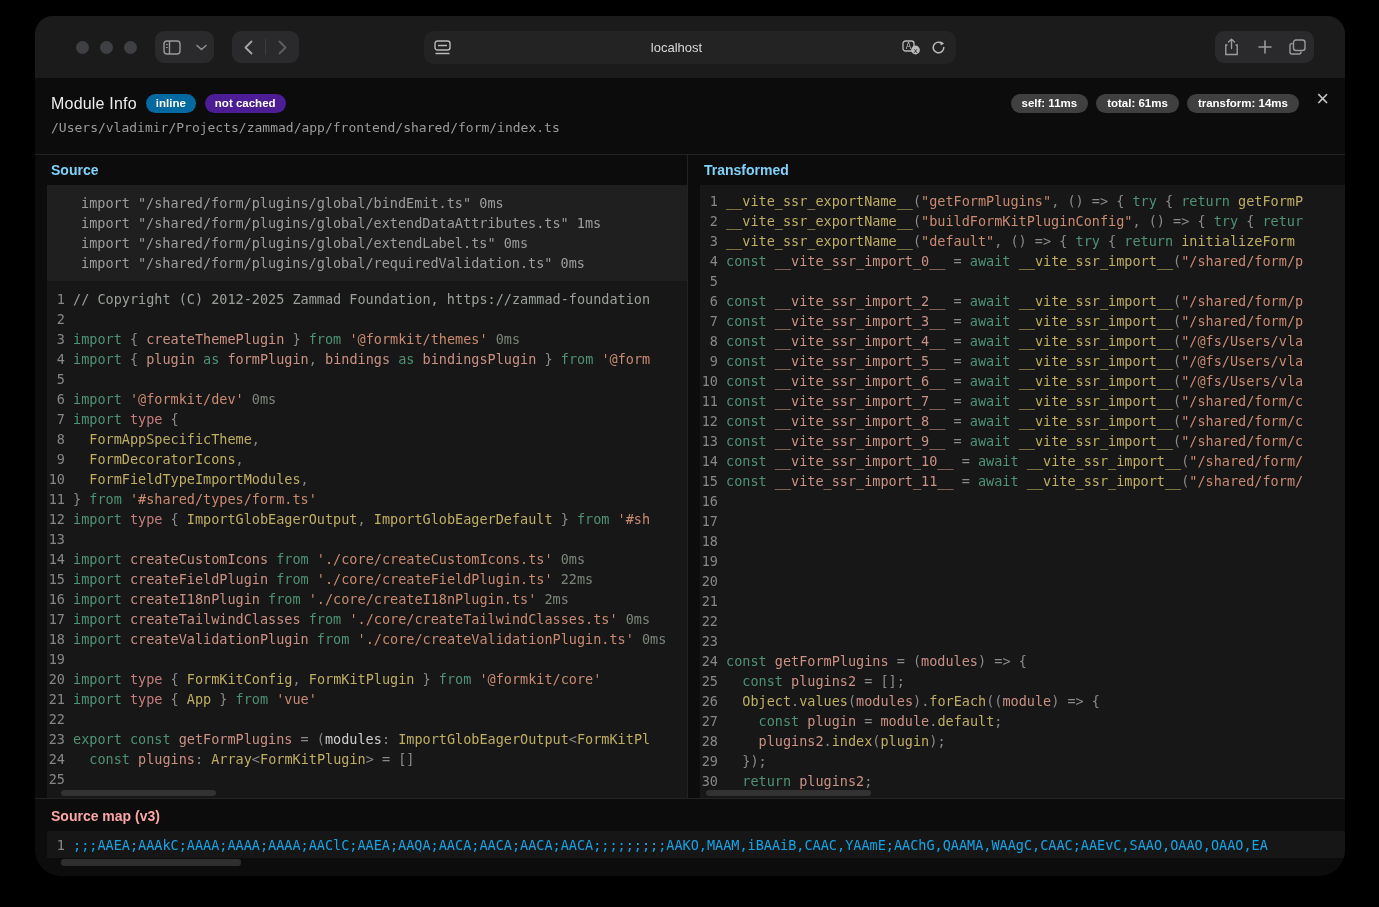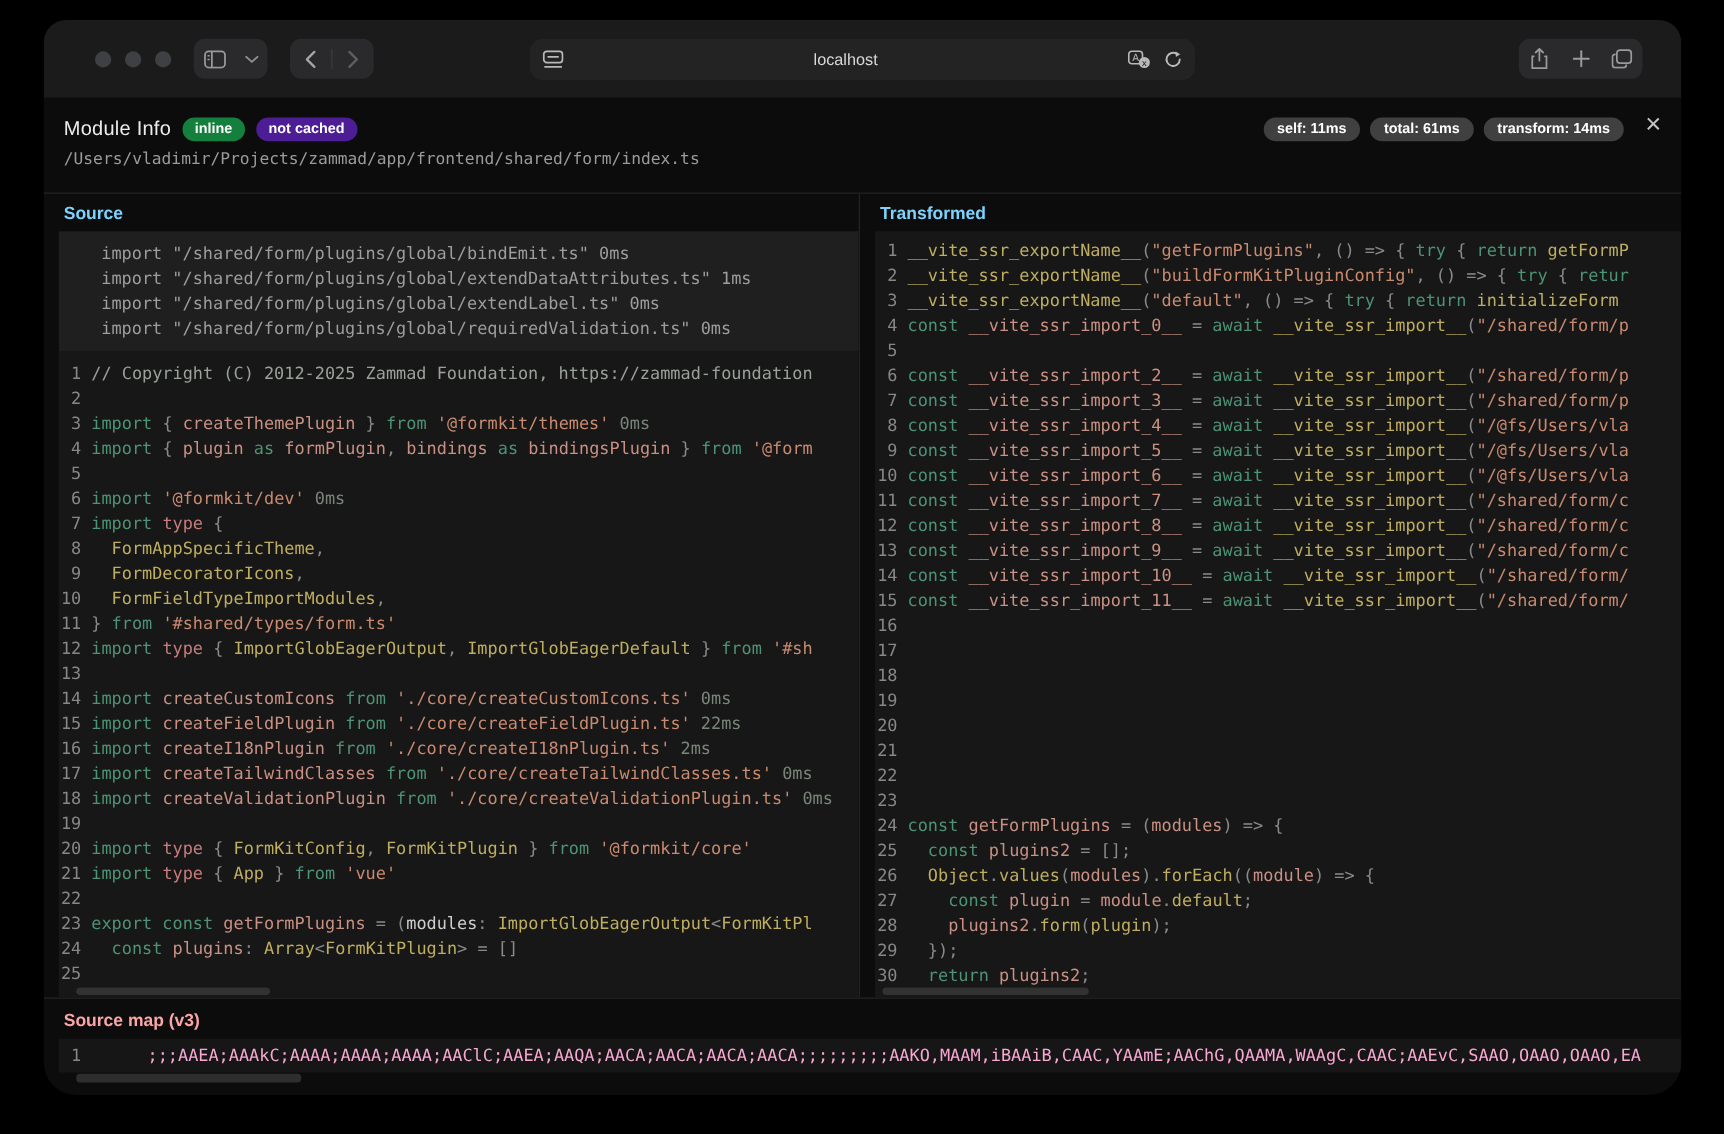--- a/index.html
+++ b/index.html
@@ -21,21 +21,21 @@
   .url-text { flex:1; text-align:center; color:#d8d8d8; font-size:13px; }
   .url-right { display:flex; align-items:center; gap:10px; }
   .rightgroup { margin-left:auto; }
   svg.icon { display:block; }
 
   
   .page-header { padding:16px 16px 0 16px; position:relative; height:76px; }
   .title-row { display:flex; align-items:center; }
   .page-title { color:#ececec; font-size:16px; font-weight:normal; letter-spacing:.2px; }
   .badge { border-radius:999px; font-size:11.5px; font-weight:bold; color:#fff; padding:3px 10px 4px; margin-left:9px; }
-  .badge.green { background:#15803d; }
+  .badge.green { background:#0369a1; }
   .badge.orange { background:#4c1d95; }
   .metrics { position:absolute; right:46px; top:16px; display:flex; gap:8px; }
   .metric { background:#404040; color:#fff; border-radius:999px; font-size:11.5px; font-weight:bold; padding:3px 11px 4px; }
   .close-x { position:absolute; right:16px; top:10px; color:#c4c4c4; font-size:22px; font-weight:300; cursor:default; line-height:1; }
   .module-path { margin-top:7px; color:#9b9b9b; font-size:13px; font-family:"DejaVu Sans Mono", monospace; }
 
   
   .panes { display:flex; border-top:1px solid #232323; height:644px; }
   .pane { overflow:hidden; display:flex; flex-direction:column; }
   .pane.left { width:653px; border-right:1px solid #232323; }
@@ -64,21 +64,21 @@
   .tok-c { color:#9aa09a; }
   .tok-d { color:#7a857a; }
   .tok-w { color:#cfcfcf; }
 
   
   .sourcemap { border-top:1px solid #232323; height:77px; position:relative; }
   .sm-title { padding:9px 16px 7px; color:#fca5a5; font-size:14px; font-weight:bold; }
   .sm-code { margin-left:12px; background:#161616; height:27px; display:flex; align-items:center;
              font-family:"DejaVu Sans Mono", monospace; font-size:13.5px; overflow:hidden; }
   .sm-code .ln { width:26px; flex:0 0 26px; }
-  .sm-map { color:#f9a8d4; white-space:pre;margin-left:45px; }
+  .sm-map { color:#0ea5e9; white-space:pre; }
   .sm-scroll { position:absolute; left:26px; bottom:9px; width:180px; height:7px; border-radius:3px; background:#2e2e2e; }
 </style>
 </head>
 <body>
 
 <div class="window">
 
   <div class="toolbar">
     <div class="lights">
       <span class="light"></span>
@@ -239,21 +239,21 @@
             <div class="line"><span class="ln">18</span><span class="lt"></span></div>
             <div class="line"><span class="ln">19</span><span class="lt"></span></div>
             <div class="line"><span class="ln">20</span><span class="lt"></span></div>
             <div class="line"><span class="ln">21</span><span class="lt"></span></div>
             <div class="line"><span class="ln">22</span><span class="lt"></span></div>
             <div class="line"><span class="ln">23</span><span class="lt"></span></div>
             <div class="line"><span class="ln">24</span><span class="lt"><span class="tok-k">const </span><span class="tok-r">getFormPlugins</span><span class="tok-p"> = (</span><span class="tok-r">modules</span><span class="tok-p">) =&gt; {</span></span></div>
             <div class="line"><span class="ln">25</span><span class="lt"><span class="tok-p">  </span><span class="tok-k">const </span><span class="tok-r">plugins2</span><span class="tok-p"> = [];</span></span></div>
             <div class="line"><span class="ln">26</span><span class="lt"><span class="tok-p">  </span><span class="tok-y">Object</span><span class="tok-p">.</span><span class="tok-y">values</span><span class="tok-p">(</span><span class="tok-r">modules</span><span class="tok-p">).</span><span class="tok-y">forEach</span><span class="tok-p">((</span><span class="tok-r">module</span><span class="tok-p">) =&gt; {</span></span></div>
             <div class="line"><span class="ln">27</span><span class="lt"><span class="tok-p">    </span><span class="tok-k">const </span><span class="tok-r">plugin</span><span class="tok-p"> = </span><span class="tok-r">module</span><span class="tok-p">.</span><span class="tok-y">default</span><span class="tok-p">;</span></span></div>
-            <div class="line"><span class="ln">28</span><span class="lt"><span class="tok-p">    </span><span class="tok-r">plugins2</span><span class="tok-p">.</span><span class="tok-y">form</span><span class="tok-p">(</span><span class="tok-y">plugin</span><span class="tok-p">);</span></span></div>
+            <div class="line"><span class="ln">28</span><span class="lt"><span class="tok-p">    </span><span class="tok-r">plugins2</span><span class="tok-p">.</span><span class="tok-y">index</span><span class="tok-p">(</span><span class="tok-y">plugin</span><span class="tok-p">);</span></span></div>
             <div class="line"><span class="ln">29</span><span class="lt"><span class="tok-p">  });</span></span></div>
             <div class="line"><span class="ln">30</span><span class="lt"><span class="tok-p">  </span><span class="tok-k">return </span><span class="tok-r">plugins2</span><span class="tok-p">;</span></span></div>
           </div>
         <div class="hscroll r"></div>
       </div>
     </div>
   </div>
 
   <div class="sourcemap">
     <div class="sm-title">Source map (v3)</div>

